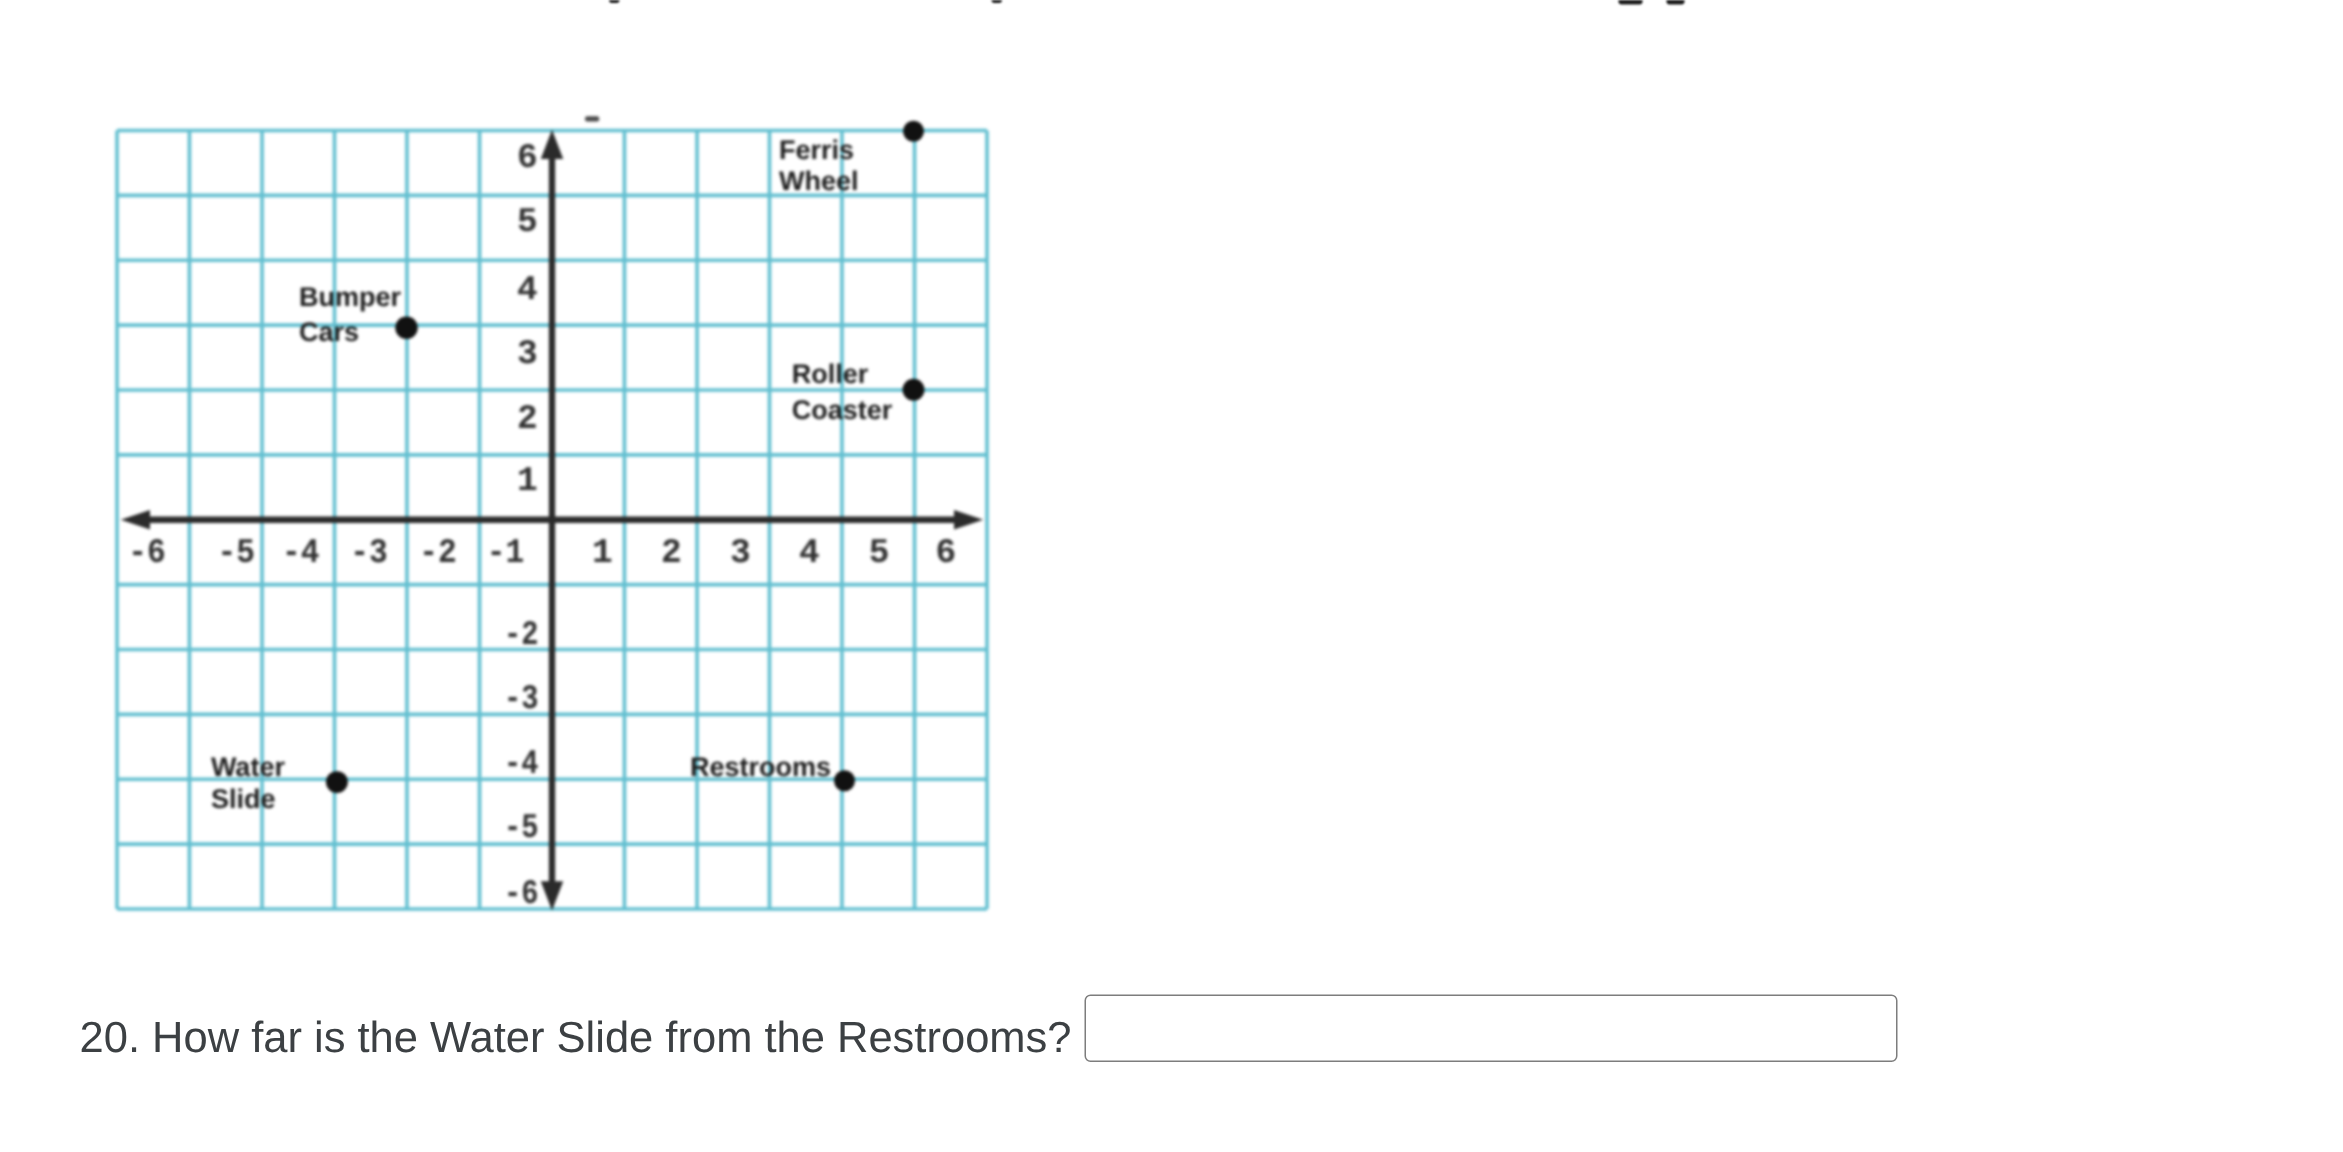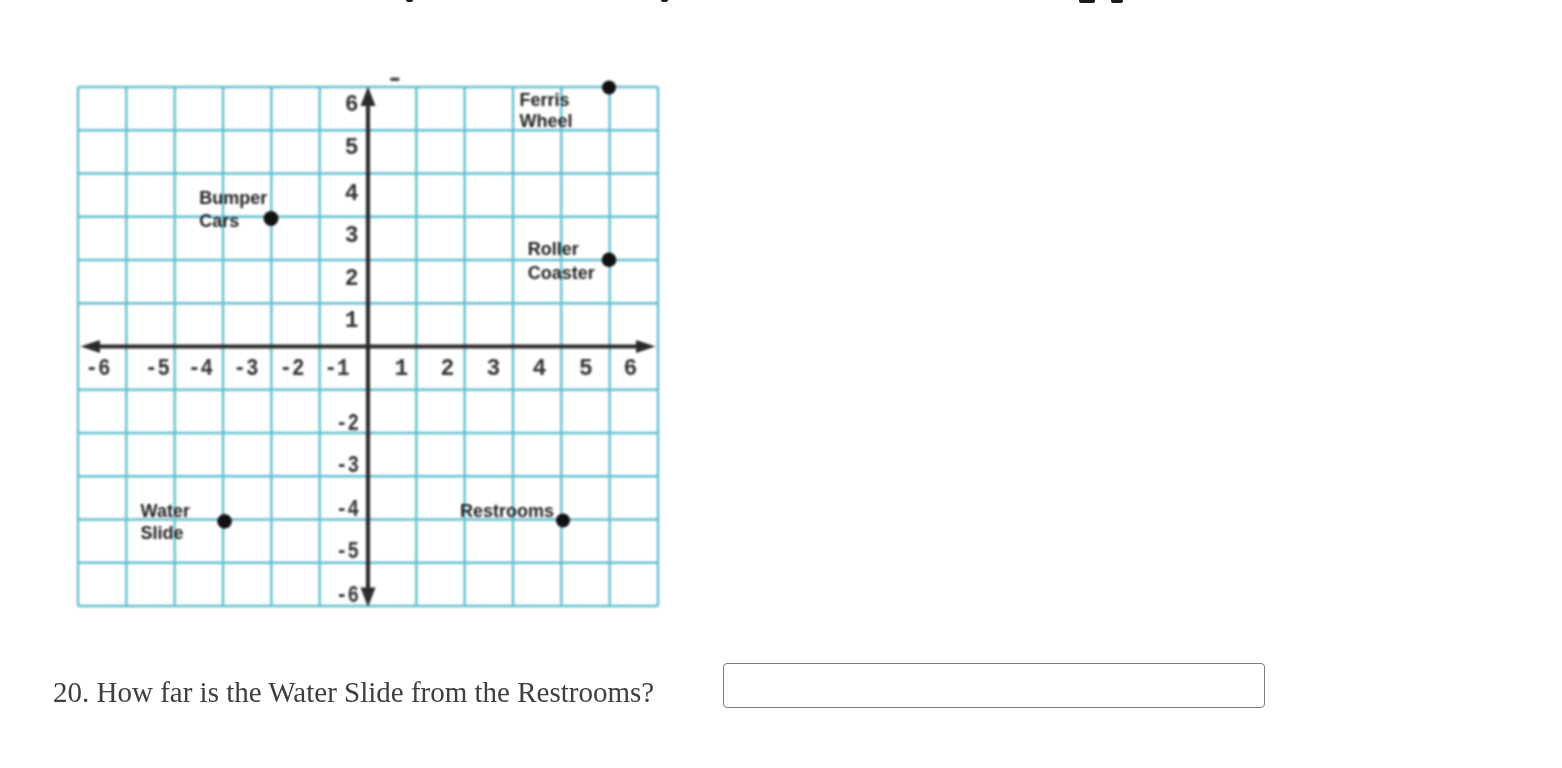--- a/index.html
+++ b/index.html
@@ -1,18 +1,18 @@
 <!DOCTYPE html>
 <html><head>
 <meta charset="utf-8">
 <style>
   html,body{margin:0;padding:0;background:#ffffff;width:1562px;height:768px;overflow:hidden;}
   #question{
     position:absolute;left:53px;top:678px;
-    font-family:Liberation Serif, serif;font-size:29px;line-height:29px;
+    font-family:Liberation Sans, sans-serif;font-size:29px;line-height:29px;
     color:#3c4043;white-space:nowrap;
   }
   #inputbox{
     position:absolute;left:723px;top:663px;width:540px;height:43px;
     border:1.5px solid #7d7d7d;border-radius:4px;background:#fff;
   }
   #graph{position:absolute;left:0;top:0;filter:blur(0.9px);}
   .topdash{position:absolute;top:0;background:#1a1a1a;border-radius:0 0 2px 2px;filter:blur(0.7px);}
 </style>
 </head>

